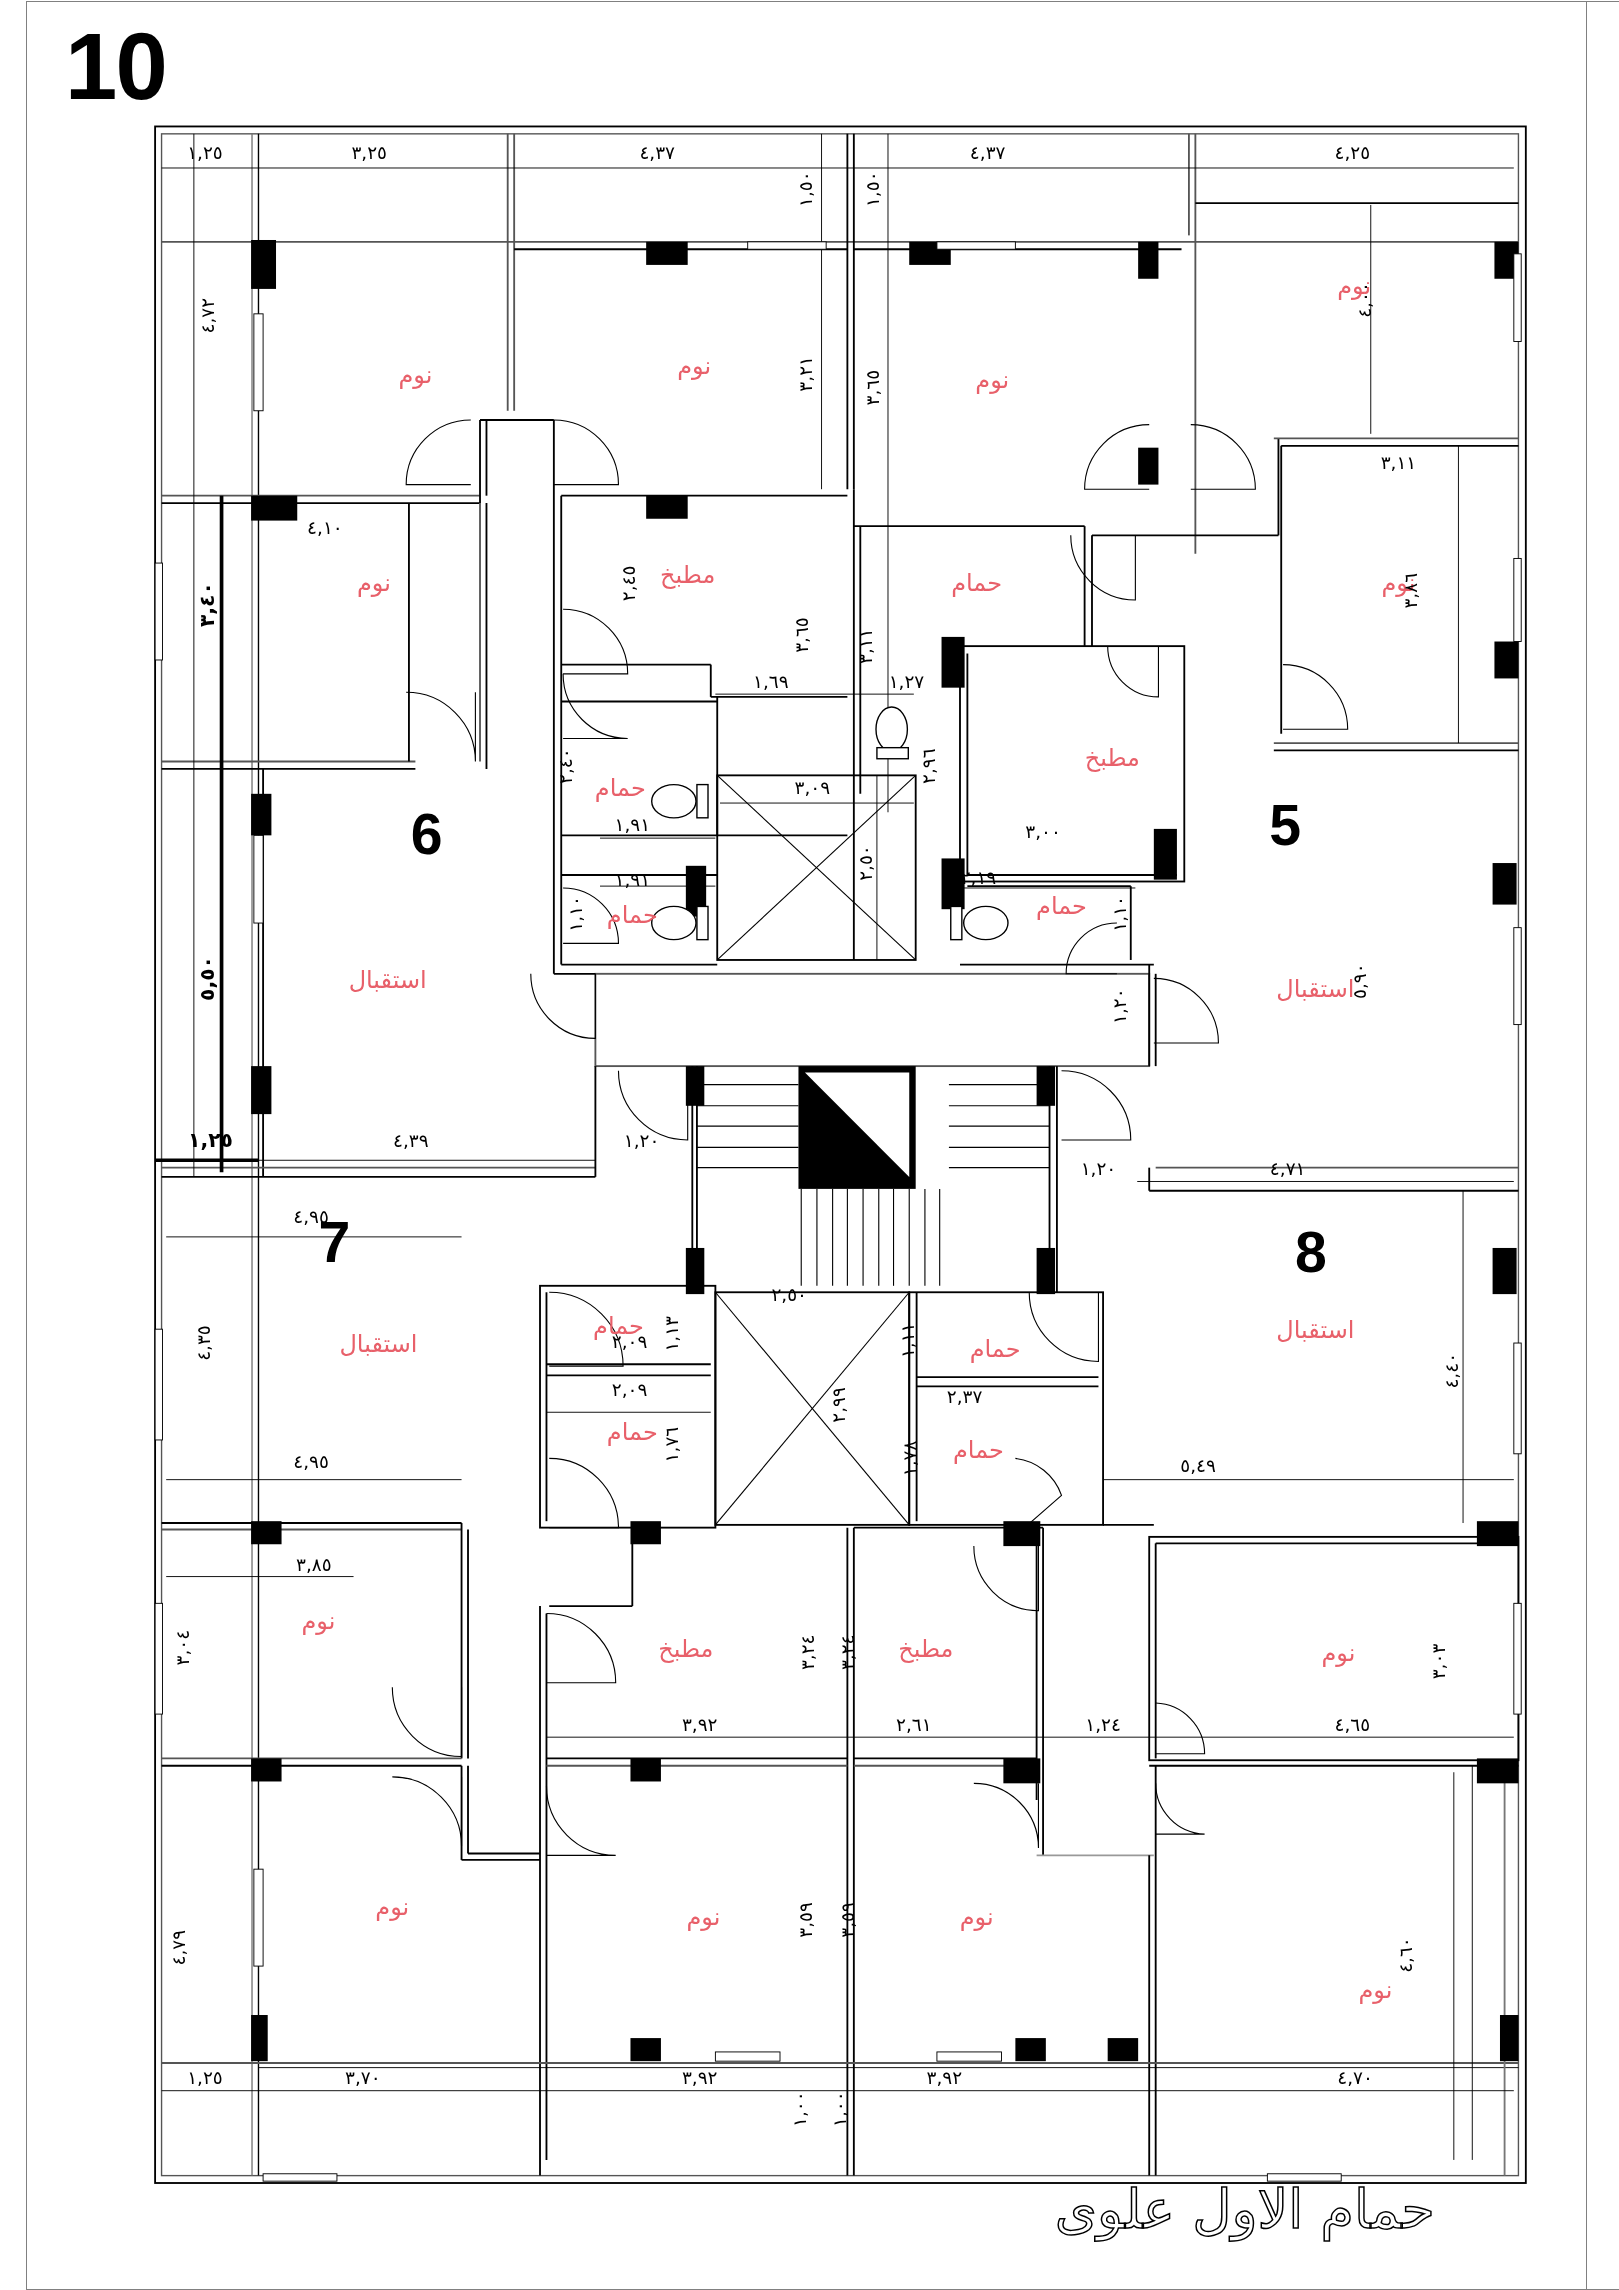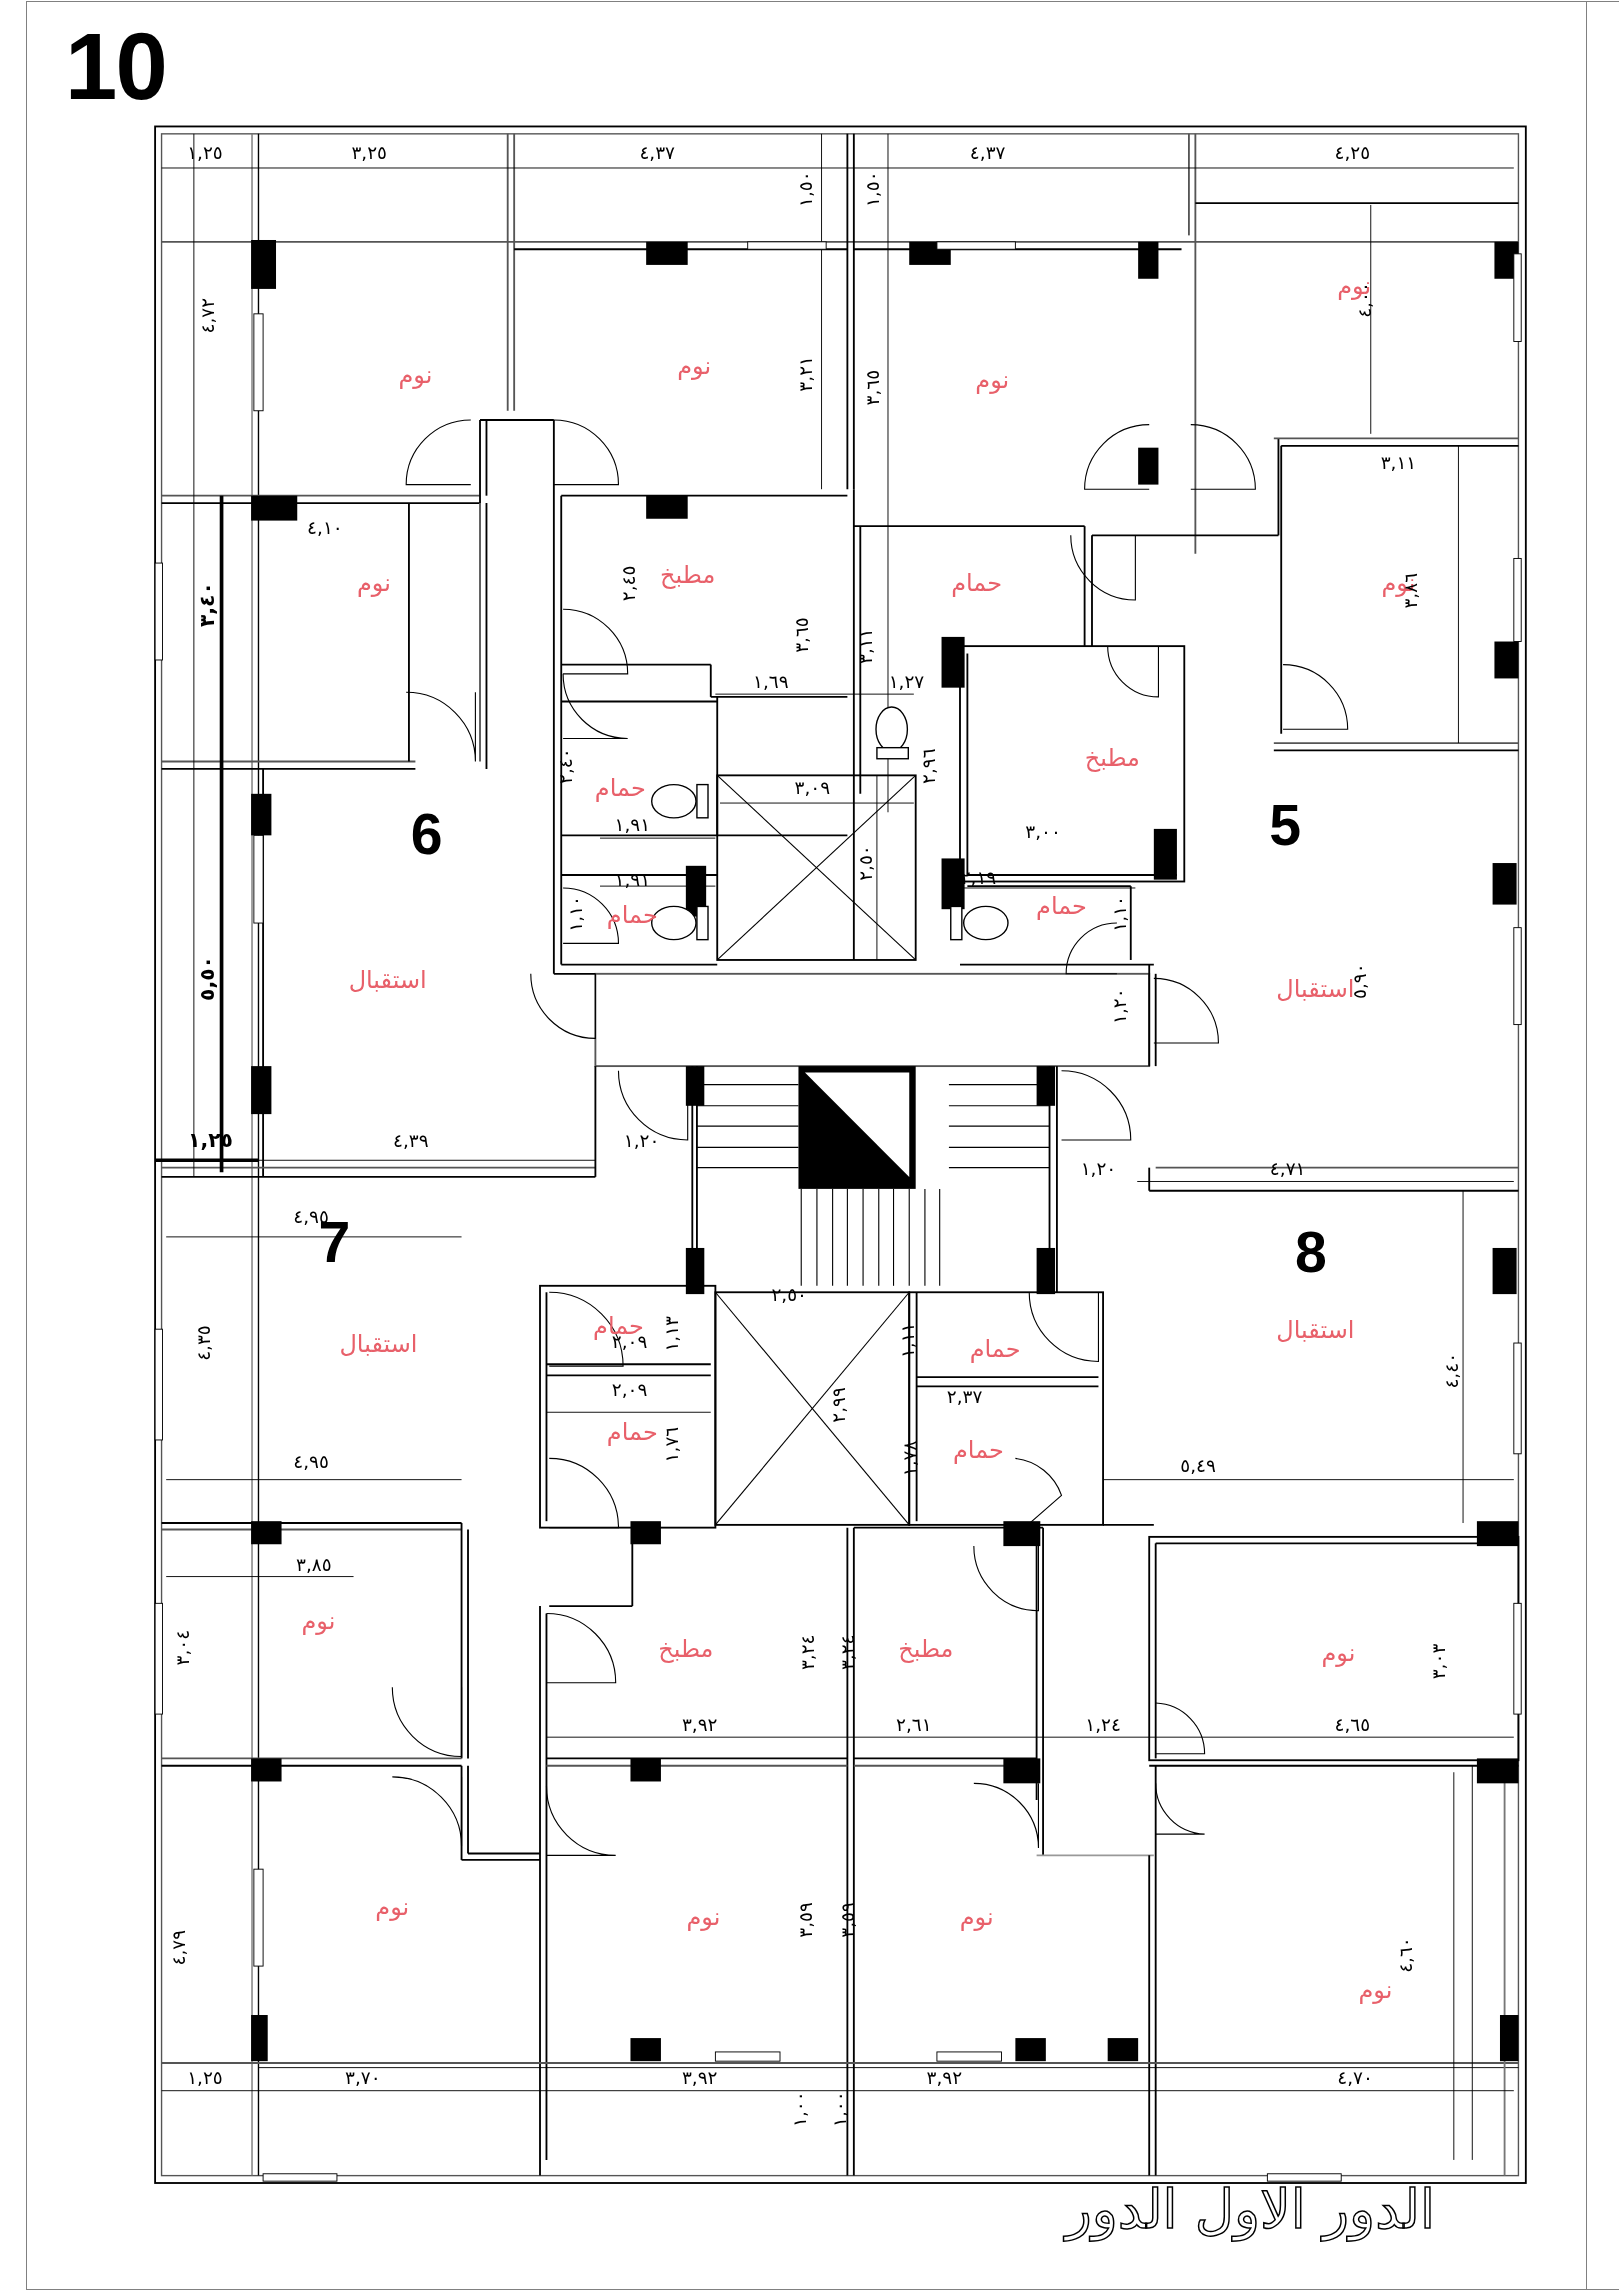--- a/index.html
+++ b/index.html
@@ -434,14 +434,14 @@
       <text class="dim" x="222" y="2258" text-anchor="middle">١,٢٥</text>
       <text class="dim" x="393" y="2258" text-anchor="middle">٣,٧٠</text>
       <text class="dim" x="758" y="2258" text-anchor="middle">٣,٩٢</text>
       <text class="dim" x="1023" y="2258" text-anchor="middle">٣,٩٢</text>
       <text class="dim" x="1468" y="2258" text-anchor="middle">٤,٧٠</text>
       <text class="dim" x="873" y="2285" text-anchor="middle" transform="rotate(-90 873 2285)">١,٠٠</text>
       <text class="dim" x="916" y="2285" text-anchor="middle" transform="rotate(-90 916 2285)">١,٠٠</text>
     </g>
 </svg>
 
-<div class="floor-title">الدور الاول الدور</div>
+<div class="floor-title">حمام الاول علوى</div>
 
 
 </body></html>

